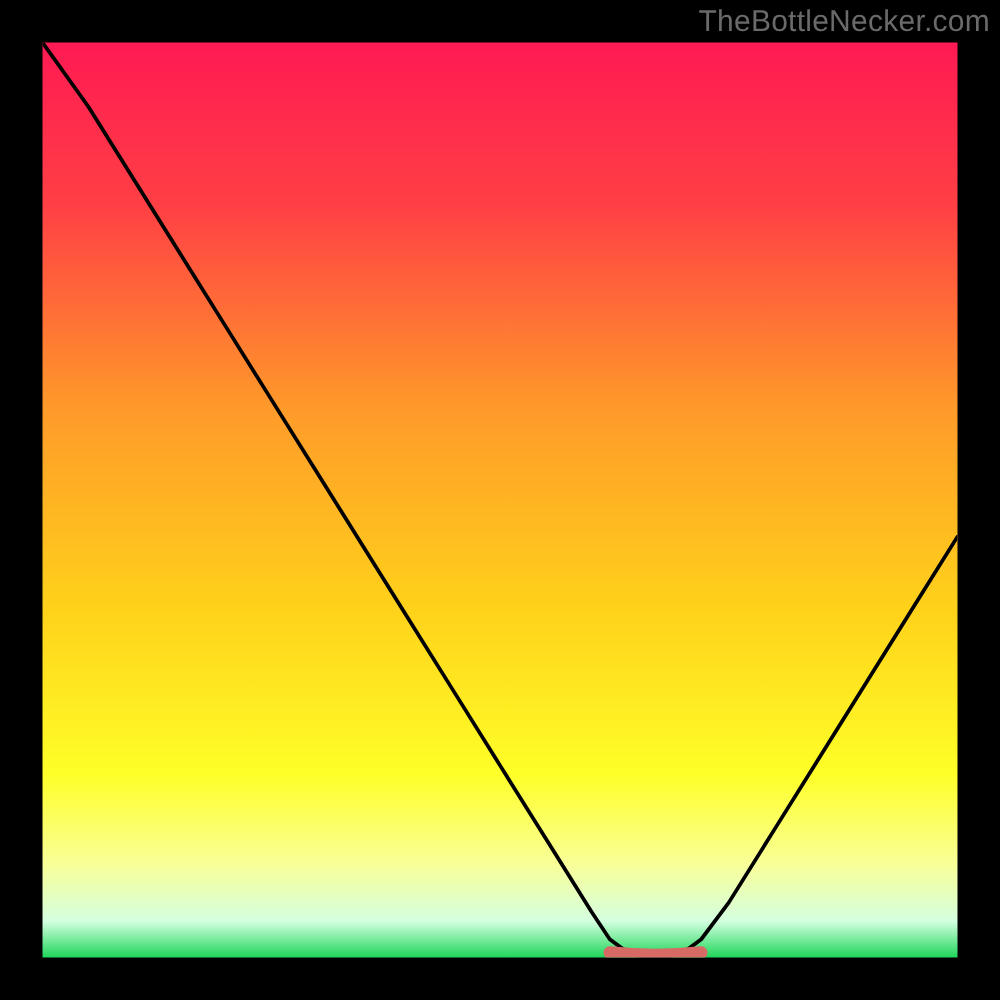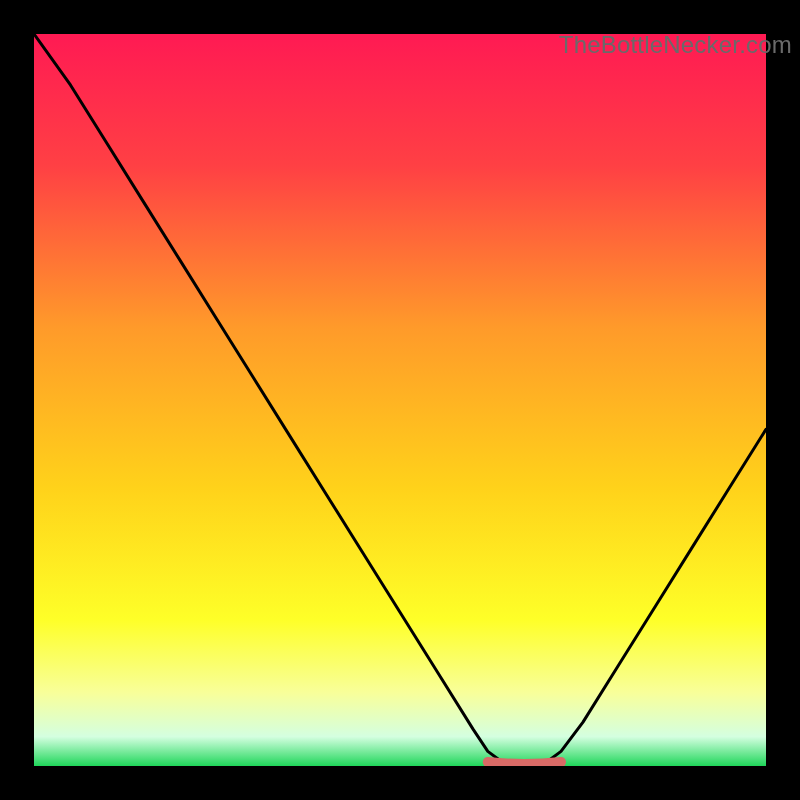--- a/index.html
+++ b/index.html
@@ -19,21 +19,20 @@
   }
   .watermark {
     position: absolute;
     top: 4px;
     right: 8px;
     color: #6a6a6a;
     font-size: 24px;
     font-weight: 400;
     z-index: 10;
     letter-spacing: 0.2px;
-    margin-top: 27px;
   }
   svg {
     display: block;
     position: absolute;
     top: 0;
     left: 0;
   }
 </style>
 </head>
 <body>

